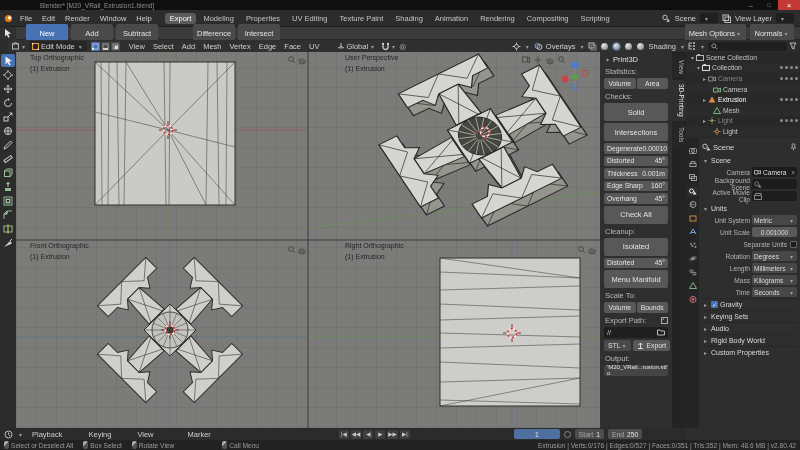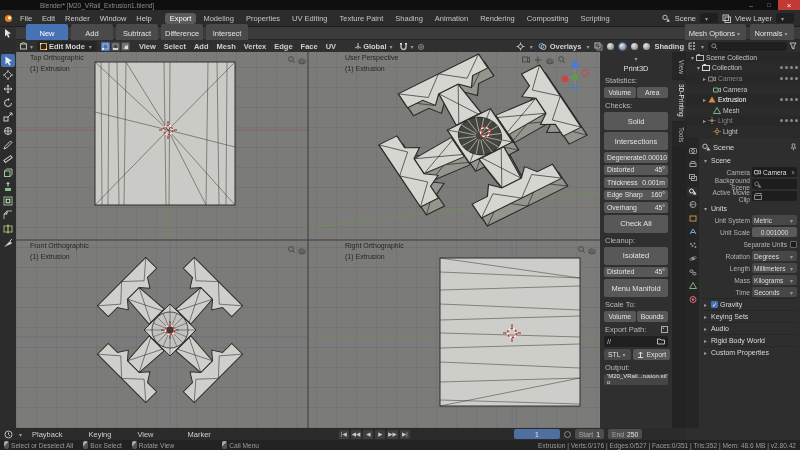--- a/index.html
+++ b/index.html
@@ -149,36 +149,36 @@
     <span class="flex" style="width:16px;height:13px;justify-content:center;background:#303030;">
       <svg width="8" height="9" viewBox="0 0 8 9">
           <path d="M1,0 L7,4.5 L4.2,5 L5.6,8 L4.2,8.7 L2.8,5.7 L1,7.4 Z" fill="#e5e5e5"></path>
         </svg>
     </span>
     <span class="flex" style="margin-left:10px;gap:3px;">
 
     <span class="btn dark active" style="min-width:42px;">New</span>
         <span class="btn dark" style="min-width:42px;">Add</span>
         <span class="btn dark" style="min-width:42px;">Subtract</span>
-        <span class="btn dark" style="min-width:42px;">Difference</span>
+        <span class="btn dark" style="min-width:42px;margin-left:32px;">Difference</span>
         <span class="btn dark" style="min-width:42px;">Intersect</span>
       </span>
     <span class="flex" style="margin-left:auto;margin-right:6px;gap:4px;">
       <span class="btn dark" style="min-width:54px;margin-left:43px;">
           <span>Mesh Options</span>
           <span class="tri">▾</span>
         </span>
       <span class="btn dark" style="min-width:44px;">
           <span>Normals</span>
           <span class="tri">▾</span>
         </span>
     </span>
   </div>
 
-  <div class="abs flex" style="left:16px;top:40px;width:686px;height:12px;background:var(--vphead);font-weight:bold;">
+  <div class="abs flex" style="left:8px;top:40px;width:686px;height:12px;background:var(--vphead);">
     <span class="icon-sq" style="margin-left:3px;">
         <svg width="9" height="9" viewBox="0 0 9 9">
           <rect x="1.5" y="2" width="6" height="5" fill="none" stroke="#bdbdbd"></rect>
           <path d="M1.5,2 L4.5,0.5 L7.5,2" fill="none" stroke="#bdbdbd"></path>
         </svg>
       </span>
     <span class="tri">▾</span>
     <span class="flex" style="background:#262626;border-radius:2px;height:10px;padding:0 3px;margin-left:2px;gap:2px;">
       <svg width="7" height="7" viewBox="0 0 7 7">
           <rect x="0.5" y="0.5" width="6" height="6" fill="none" stroke="#e8a33c"></rect>
@@ -593,21 +593,21 @@
         <div>(1) Extrusion</div>
     </div>
     <div class="vp-label" style="left:329px;top:189px;">
       <div>Right Orthographic</div>
         <div>(1) Extrusion</div>
     </div>
 
   </div>
 
   <div id="print3d" class="abs">
-    <div class="flex" style="gap:2px;flex-direction:column;">
+    <div class="flex" style="gap:2px;">
         <span class="tri">▾</span>
         <span style="color:#e0e0e0;">Print3D</span>
       </div>
     <div class="p3-label">Statistics:</div>
     <div class="p3-pair">
       <span class="btn">Volume</span>
       <span class="btn">Area</span>
     </div>
     <div class="p3-label">Checks:</div>
     <span class="btn">Solid</span>

